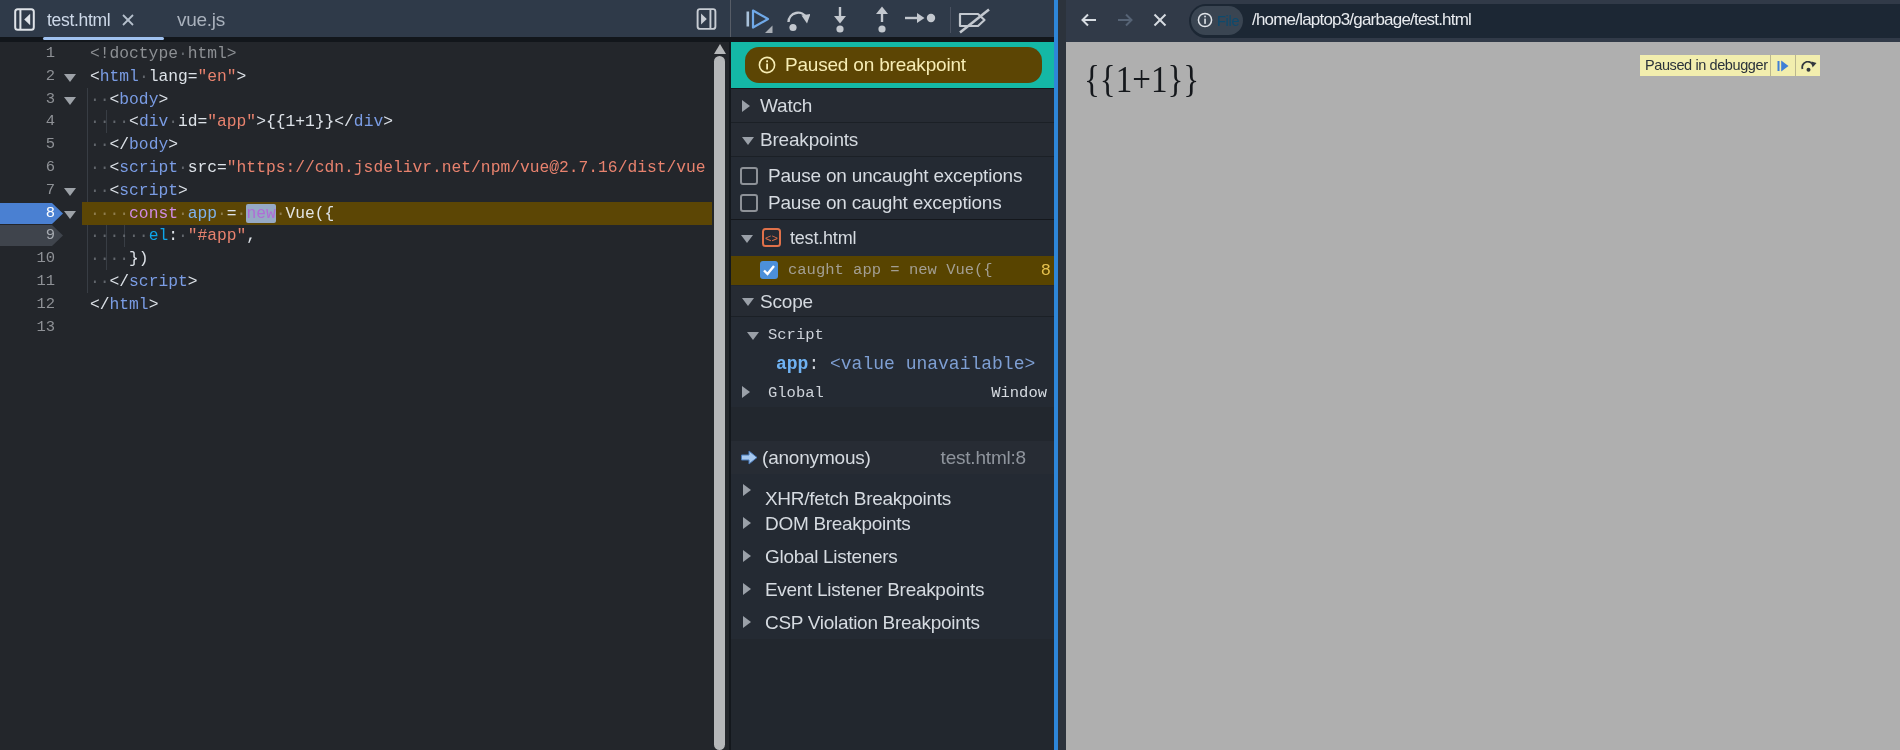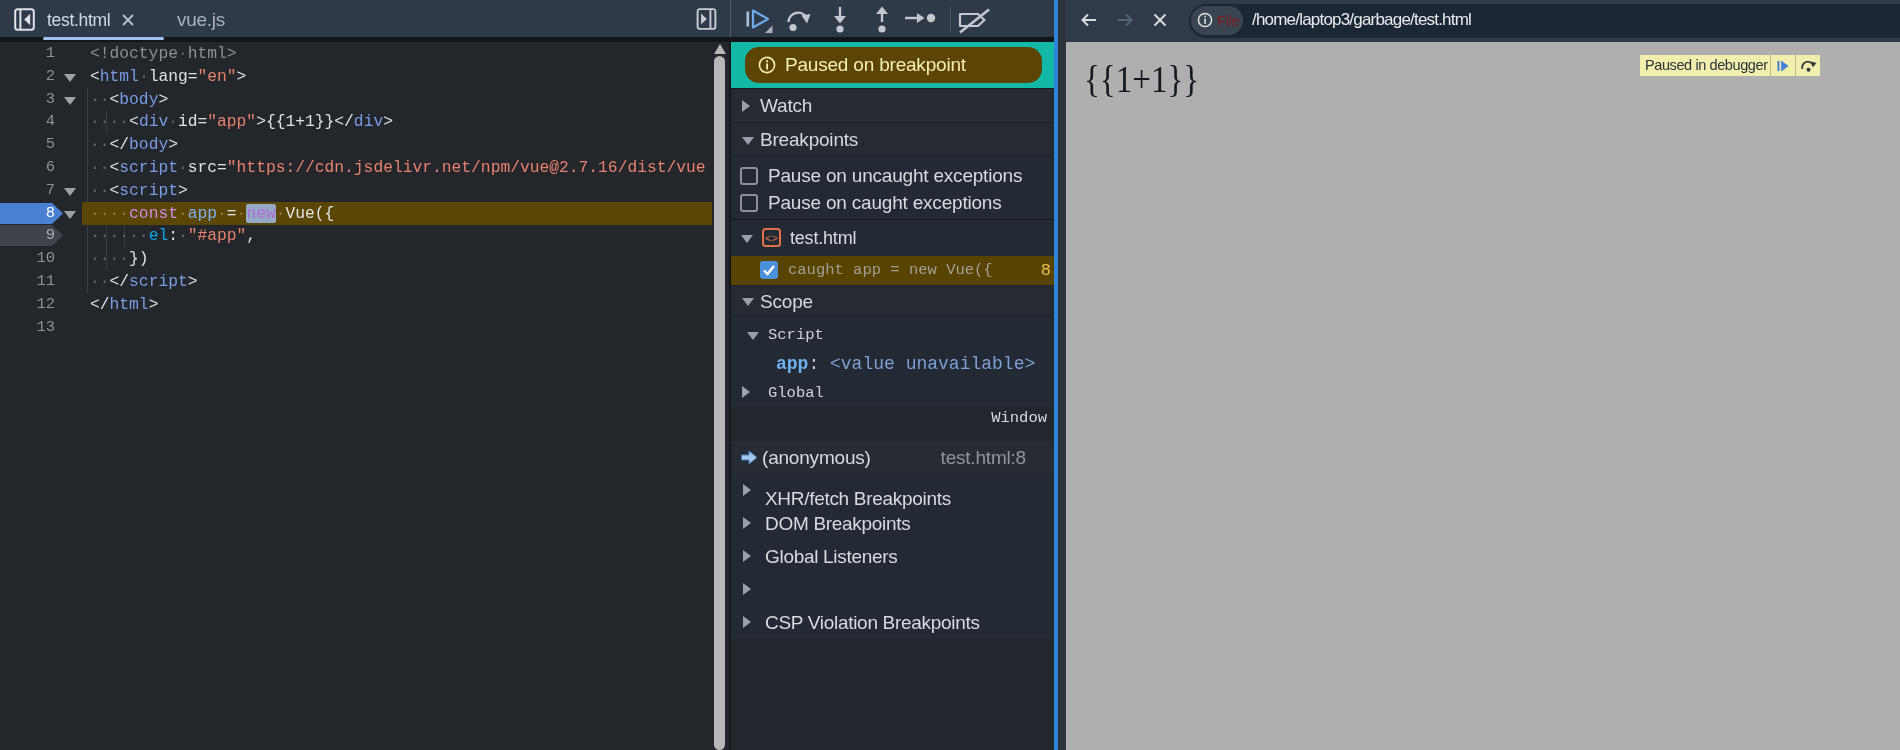--- a/index.html
+++ b/index.html
@@ -160,37 +160,38 @@
       <span class="abs" style="left:57px; top:0; font-family:'Liberation Mono', monospace; font-size:15.5px; color:#a39f93; line-height:29px;">caught app = new Vue({</span>
       <span class="abs" style="right:3px; top:0; font-family:'Liberation Mono', monospace; font-size:17px; color:#e5c14d; line-height:29px;">8</span>
     </div>
     <div class="sec-h" style="top:244px; height:31px; line-height:31px;"><span class="tri tri-d"></span><span style="margin-left:29px;">Scope</span></div>
     <div class="abs" style="top:275px; left:0; width:323px; height:90px; background:#242a33; font-family:'Liberation Mono', monospace;">
       <span class="tri tri-d" style="position:absolute; left:16px; top:15px; margin-top:0;"></span>
       <span class="abs" style="left:37px; top:3px; font-size:15.5px; color:#ced3da; line-height:31px;">Script</span>
       <span class="abs" style="left:45px; top:34px; font-size:18px; line-height:27px;font-family:Liberation Mono, monospace;"><b style="color:#6fb2f2;">app</b><span style="color:#ced3da;">: </span><span style="color:#7e9fd3;">&lt;value unavailable&gt;</span></span>
       <span class="tri tri-r" style="position:absolute; left:11px; top:69px; margin-top:0;"></span>
       <span class="abs" style="left:37px; top:61px; font-size:15.5px; color:#ced3da; line-height:31px;">Global</span>
-      <span class="abs" style="right:7px; top:61px; font-size:15.5px; color:#d5dae0; line-height:31px;margin-top:25px;">Window</span>
+      <span class="abs" style="right:7px; top:61px; font-size:15.5px; color:#d5dae0; line-height:31px;">Window</span>
     </div>
     <div class="abs" style="top:399px; left:0; width:323px; height:33px; background:#272c34;">
       <svg class="abs" style="left:10px; top:9px;" width="17" height="15" viewBox="0 0 17 15">
           <path d="M0.5 5 H8 V1 L16 7.5 L8 14 V10 H0.5 z" fill="#a6c8ef" stroke="#4a7ab8" stroke-width="1"></path>
         </svg>
       <span class="abs" style="left:31px; top:0; font-size:19px; letter-spacing:-0.2px; color:#d6dbe1; line-height:33px;">(anonymous)</span>
       <span class="abs" style="right:28px; top:0; font-size:19px; letter-spacing:-0.2px; color:#8f959d; line-height:33px;">test.html:8</span>
     </div>
     <div class="abs" style="top:432px; left:0; width:323px; height:165px; background:#242a33;">
       <span class="tri tri-r" style="position:absolute; left:12px; top:10px; margin-top:0;"></span>
       <span class="abs" style="left:34px; top:8px; font-size:19px; letter-spacing:-0.3px; color:#d6dbe1; line-height:33px;">XHR/fetch Breakpoints</span>
       <span class="tri tri-r" style="position:absolute; left:12px; top:43px; margin-top:0;"></span>
       <span class="abs" style="left:34px; top:33px; font-size:19px; letter-spacing:-0.3px; color:#d6dbe1; line-height:33px;">DOM Breakpoints</span>
       <span class="tri tri-r" style="position:absolute; left:12px; top:76px; margin-top:0;"></span>
       <span class="abs" style="left:34px; top:66px; font-size:19px; letter-spacing:-0.3px; color:#d6dbe1; line-height:33px;">Global Listeners</span>
       <span class="tri tri-r" style="position:absolute; left:12px; top:109px; margin-top:0;"></span>
+      <span class="abs" style="left:34px; top:99px; font-size:19px; letter-spacing:-0.3px; color:#d6dbe1; line-height:33px;">Event Listener Breakpoints</span>
       <span class="tri tri-r" style="position:absolute; left:12px; top:142px; margin-top:0;"></span>
       <span class="abs" style="left:34px; top:132px; font-size:19px; letter-spacing:-0.3px; color:#d6dbe1; line-height:33px;">CSP Violation Breakpoints</span>
     </div>
   </div>
 </div>
 
 <div id="blueline" class="abs" style="left:1054px; top:0; width:4px; height:750px; background:#2e86d8;"></div>
 <div id="winedge" class="abs" style="left:1058px; top:0; width:8px; height:750px; background:#2c333c;"></div>
 <div id="btoolbar" class="abs" style="left:1066px; top:0; width:834px; height:42px; background:#313a48;"></div>
 <div id="urlbar" class="abs" style="left:1189px; top:4px; width:711px; height:34px; background:#1c2734; border-radius:17px 0 0 17px;"></div>
@@ -207,21 +208,21 @@
 <svg class="abs" style="left:1153px; top:13px;" width="14" height="14" viewBox="0 0 14 14">
     <line x1="1.5" y1="1.5" x2="12.5" y2="12.5" stroke="#d7dce2" stroke-width="2"></line>
     <line x1="12.5" y1="1.5" x2="1.5" y2="12.5" stroke="#d7dce2" stroke-width="2"></line>
   </svg>
 <div class="abs" style="left:1191px; top:6px; width:52px; height:29px; background:#3a4552; border-radius:15px;"></div>
 <svg class="abs" style="left:1197px; top:12px;" width="16" height="16" viewBox="0 0 17 17">
     <circle cx="8.5" cy="8.5" r="7" fill="none" stroke="#dfe3e8" stroke-width="1.6"></circle>
     <rect x="7.7" y="7" width="1.7" height="5.6" fill="#dfe3e8"></rect>
     <rect x="7.7" y="3.9" width="1.7" height="1.8" fill="#dfe3e8"></rect>
   </svg>
-<span class="abs" style="left:1217px; top:8px; height:26px; line-height:26px; font-size:14.5px; letter-spacing:-0.3px; color:#7f1d1d;">File</span>
+<span class="abs" style="left:1217px; top:8px; height:26px; line-height:26px; font-size:14.5px; letter-spacing:-0.3px; color:#0c4a6e;">File</span>
 <span class="abs" style="left:1252px; top:0; height:40px; line-height:40px; font-size:17px; letter-spacing:-0.8px; color:#e8ebef;">/home/laptop3/garbage/test.html</span>
 
 <div class="abs" style="left:1640px; top:55px; width:180px; height:21px; background:#f2eeae;">
   <span class="abs" style="left:5px; top:0; height:21px; line-height:21px; font-size:14.5px; letter-spacing:-0.4px; color:#2b333b;">Paused in debugger</span>
   <div class="abs" style="left:130px; top:0; width:1px; height:21px; background:#bbb78e;"></div>
   <div class="abs" style="left:155px; top:0; width:1px; height:21px; background:#bbb78e;"></div>
   <svg class="abs" style="left:137px; top:5px;" width="12" height="12" viewBox="0 0 12 12">
       <rect x="0.5" y="1" width="2" height="10" fill="#3f7fd6"></rect>
       <polygon points="4.2,0.5 11.5,6 4.2,11.5" fill="#3f7fd6"></polygon>
     </svg>

